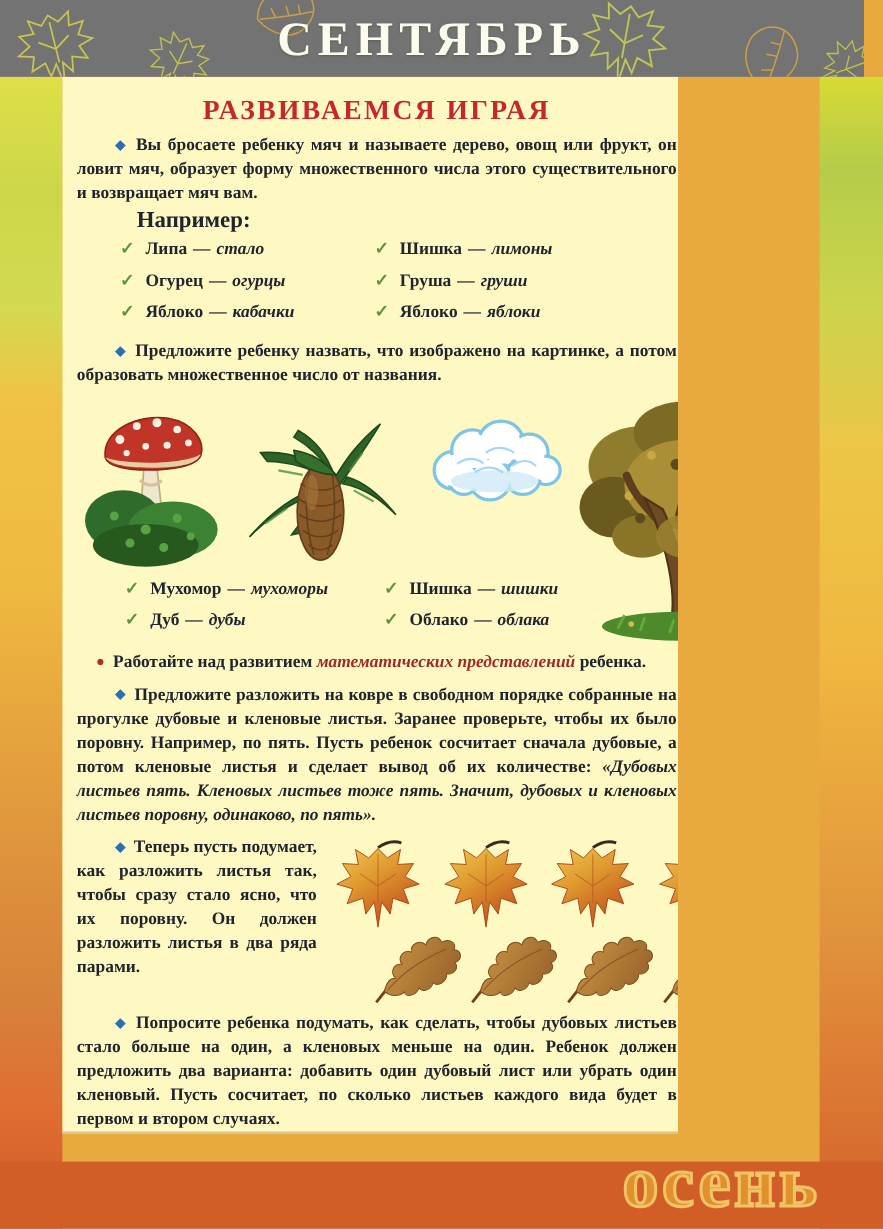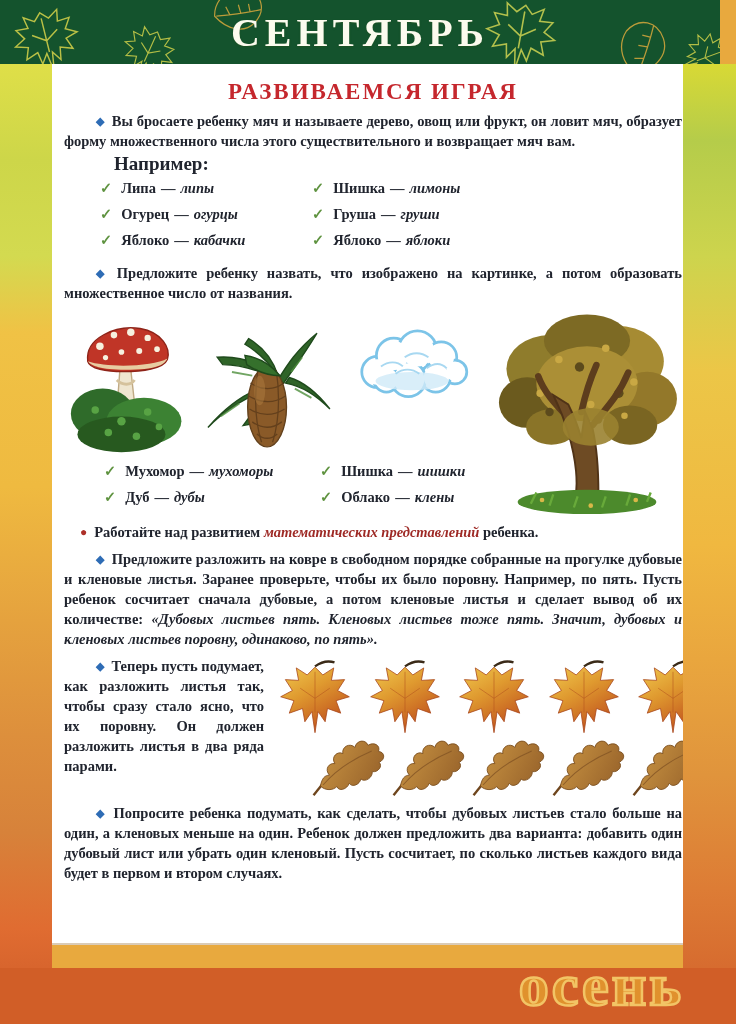--- a/index.html
+++ b/index.html
@@ -8,41 +8,41 @@
     position:relative;width:736px;height:1024px;overflow:hidden;
     font-family:"Liberation Serif",serif;background:#e8a93e;margin:0 auto;
   }
   
   .side-strip{position:absolute;top:64px;bottom:0;z-index:0;}
   .side-left{left:0;width:52px;
     background:linear-gradient(to bottom,#dfdf48 0%,#cdd649 10%,#d3da50 20%,#f0c245 28%,#efba40 44%,#e5a23e 58%,#dd8f3c 70%,#d7823a 80%,#e06c31 90%,#cc5b28 100%);}
   .side-right{right:0;width:53px;
     background:linear-gradient(to bottom,#d8d935 0%,#b5cc4a 8%,#cdd44d 20%,#ecc647 32%,#f0b840 50%,#e9a63e 62%,#e0943c 74%,#dd7c35 86%,#d2602b 100%);}
   .banner{
-    position:absolute;top:0;left:0;right:16px;height:64px;background:#14532d;
+    position:absolute;top:0;left:0;right:16px;height:64px;background:#737373;
     overflow:hidden;z-index:3;
   }
   .banner-title{
     position:relative;z-index:2;display:block;text-align:center;
     line-height:66px;font-size:40px;font-weight:bold;letter-spacing:5px;
     color:#fcfbee;text-shadow:0 1px 2px rgba(40,80,20,.45);
   }
   .banner-leaf{position:absolute;z-index:1;opacity:.85;}
   .footer-bar{
     position:absolute;left:0;right:0;bottom:0;height:56px;background:#d15e27;z-index:2;
   }
   .season{
     position:absolute;right:52px;bottom:4px;font-size:60px;font-weight:bold;
     letter-spacing:3px;color:#e0912d;-webkit-text-stroke:2.5px #f2c465;
     text-shadow:0 0 1px #f2c465;
   }
   
   .panel{
-    position:absolute;left:52px;top:64px;width:631px;height:881px;z-index:1;
-    background:#ffffff;box-sizing:border-box;padding:0 1px 0 12px;overflow:hidden;
+    position:absolute;left:52px;top:64px;width:513px;height:881px;z-index:1;
+    background:#fef9c3;box-sizing:border-box;padding:0 1px 0 12px;overflow:hidden;
     border-bottom:2px solid rgba(150,105,45,.35);
   }
   .heading{
     margin:0 0 8px;padding-top:16px;text-align:center;font-size:23px;line-height:1;
     font-weight:bold;letter-spacing:2px;color:#c5272d;
   }
   .para{
     margin:7px 0 0;font-size:14.5px;line-height:1.38;font-weight:bold;
     color:#20242e;text-align:justify;
   }
@@ -145,21 +145,21 @@
 
     <h2 class="heading">РАЗВИВАЕМСЯ ИГРАЯ</h2>
 
 
     <p class="para lvl2"><span class="diamond">◆</span><span>Вы бросаете ребенку мяч и называете дерево, овощ или фрукт, он ловит мяч, образует форму множественного числа этого существительного и возвращает мяч вам.</span></p>
 
     <p class="example">Например:</p>
 
     <div class="pairs-grid">
       <div class="pairs-col col-w2">
-        <div class="pair-row"><span class="check">✓</span><span>Липа</span><span class="dash">—</span><em class="plural">липы</em></div>
+        <div class="pair-row"><span class="check">✓</span><span>Липа</span><span class="dash">—</span><em class="plural">стало</em></div>
         <div class="pair-row"><span class="check">✓</span><span>Огурец</span><span class="dash">—</span><em class="plural">огурцы</em></div>
         <div class="pair-row"><span class="check">✓</span><span>Яблоко</span><span class="dash">—</span><em class="plural">кабачки</em></div>
       </div>
       <div class="pairs-col">
         <div class="pair-row"><span class="check">✓</span><span>Шишка</span><span class="dash">—</span><em class="plural">лимоны</em></div>
         <div class="pair-row"><span class="check">✓</span><span>Груша</span><span class="dash">—</span><em class="plural">груши</em></div>
         <div class="pair-row"><span class="check">✓</span><span>Яблоко</span><span class="dash">—</span><em class="plural">яблоки</em></div>
       </div>
     </div>
 
@@ -246,21 +246,21 @@
           </svg>
         </div>
 
         <div class="pic-pairs">
           <div class="pairs-col pic-col1">
             <div class="pair-row"><span class="check">✓</span><span>Мухомор</span><span class="dash">—</span><em class="plural">мухоморы</em></div>
             <div class="pair-row"><span class="check">✓</span><span>Дуб</span><span class="dash">—</span><em class="plural">дубы</em></div>
           </div>
           <div class="pairs-col">
             <div class="pair-row"><span class="check">✓</span><span>Шишка</span><span class="dash">—</span><em class="plural">шишки</em></div>
-            <div class="pair-row"><span class="check">✓</span><span>Облако</span><span class="dash">—</span><em class="plural">клены</em></div>
+            <div class="pair-row"><span class="check">✓</span><span>Облако</span><span class="dash">—</span><em class="plural">облака</em></div>
           </div>
         </div>
       </div>
 
       <div class="tree-wrap">
         <svg width="190" height="208" viewBox="0 0 200 222">
           <ellipse cx="60" cy="66" rx="46" ry="36" fill="#8f7c2c"></ellipse>
           <ellipse cx="132" cy="58" rx="50" ry="38" fill="#a68b33"></ellipse>
           <ellipse cx="100" cy="36" rx="46" ry="28" fill="#7d6a24"></ellipse>
           <ellipse cx="36" cy="102" rx="30" ry="27" fill="#6b5a1e"></ellipse>

